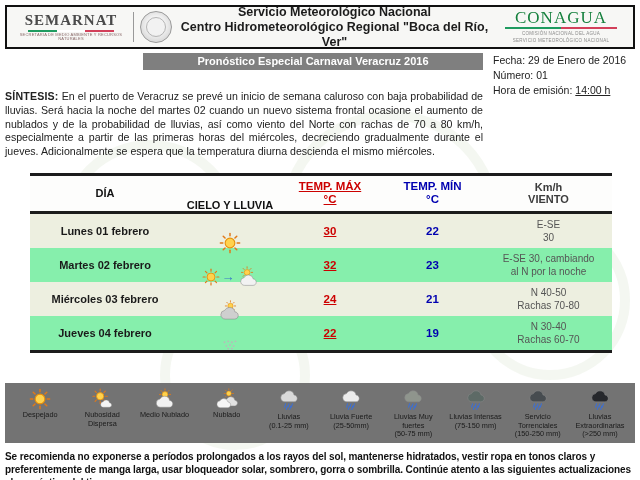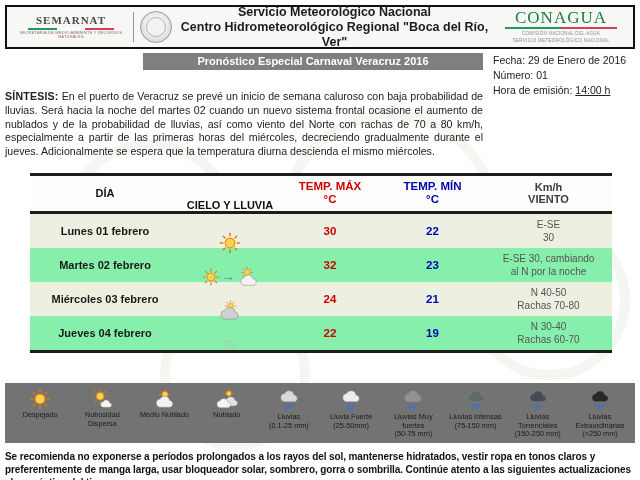--- a/index.html
+++ b/index.html
@@ -10,21 +10,21 @@
 
   
   .watermark{position:absolute;inset:0;pointer-events:none;z-index:0;}
   .wm-ring{position:absolute;border-radius:50%;border:10px solid rgba(150,175,120,0.10);}
   .content{position:relative;z-index:1;}
 
   
   .hdr{height:44px;border:2px solid #111;background:#f7f7f5;
        display:flex;align-items:center;padding:2px 8px;}
   .semarnat{width:112px;text-align:center;line-height:1;}
-  .semarnat-title{font-family:"Liberation Serif",serif;font-size:11px;letter-spacing:1px;
+  .semarnat-title{font-family:"Liberation Serif",serif;font-size:15px;letter-spacing:1px;
                   color:#4a4a4a;font-weight:bold;}
   .tricolor{display:flex;height:2px;width:86px;margin:2px auto 1px auto;}
   .tricolor span{flex:1;}
   .semarnat-cap{font-size:4px;color:#8a6a6a;letter-spacing:.2px;}
   .hdr-divider{width:1px;height:30px;background:#999;margin:0 6px;}
   .seal{width:32px;height:32px;border-radius:50%;border:1.5px solid #9a9a9a;
         background:radial-gradient(circle at 50% 45%, #f2f2f2 0 40%, #dcdcdc 70%, #efefef);
         position:relative;flex:0 0 auto;}
   .seal:after{content:"";position:absolute;inset:5px;border-radius:50%;border:1px solid #b5b5b5;}
   .hdr-center{flex:1;text-align:center;font-weight:bold;font-size:12.5px;line-height:1.2;color:#1c1c1c;}
@@ -53,21 +53,21 @@
   .frow.green{background:#edefe0;}
   .frow.white{background:#86efac;}
   .c-dia{width:150px;text-align:center;font-weight:bold;font-size:11px;}
   .c-cielo{width:100px;display:flex;align-items:center;justify-content:center;gap:2px;margin-top:24px;}
   .c-tmax{width:100px;text-align:center;font-weight:bold;font-size:11.5px;}
   .c-tmin{width:105px;text-align:center;font-weight:bold;font-size:11.5px;}
   .c-viento{width:127px;text-align:center;font-size:10px;color:#555;line-height:1.3;}
   .head .c-dia,.head .c-cielo{font-size:11px;font-weight:bold;color:#111;}
   .head .c-viento{font-weight:bold;font-size:11px;color:#3c3c3c;}
   .hl2{line-height:1.15;font-weight:bold;}
-  .red{color:#cc0000;} .blue{color:#0000b0;}
+  .red{color:#cc0000;text-decoration:underline;} .blue{color:#0000b0;}
   .arrow{color:#3a7bc8;font-size:13px;font-weight:bold;line-height:1;}
 
   
   .legend{margin-top:30px;background:#737373;display:flex;padding:5px 4px 4px 4px;min-height:52px;}
   .litem{flex:1;text-align:center;font-size:7.3px;line-height:1.2;color:#1a1a1a;padding:0 1px;}
   .litem svg{display:block;margin:0 auto 1px auto;}
 
   .recommend{margin-top:7px;font-size:10px;font-weight:bold;line-height:1.3;color:#111;
              text-align:left;letter-spacing:-0.1px;}
 
@@ -323,21 +323,21 @@
           <use href="#sym-drops" y="8" width="24" height="18"></use>
         </svg>
         <div>Lluvias Intensas</div>
           <div>(75-150 mm)</div>
       </div>
       <div class="litem">
         <svg class="ric" viewBox="0 0 24 26">
           <use href="#sym-cloud" y="0" width="24" height="18" style="color:#474c50"></use>
           <use href="#sym-drops" y="8" width="24" height="18"></use>
         </svg>
-        <div>Lluvias Torrenciales</div>
+        <div>Servicio Torrenciales</div>
           <div>(150-250 mm)</div>
       </div>
       <div class="litem">
         <svg class="ric" viewBox="0 0 24 26">
           <use href="#sym-cloud" y="0" width="24" height="18" style="color:#26282c"></use>
           <use href="#sym-drops" y="8" width="24" height="18"></use>
         </svg>
         <div>Lluvias Extraordinarias</div>
           <div>(&gt;250 mm)</div>
       </div>

